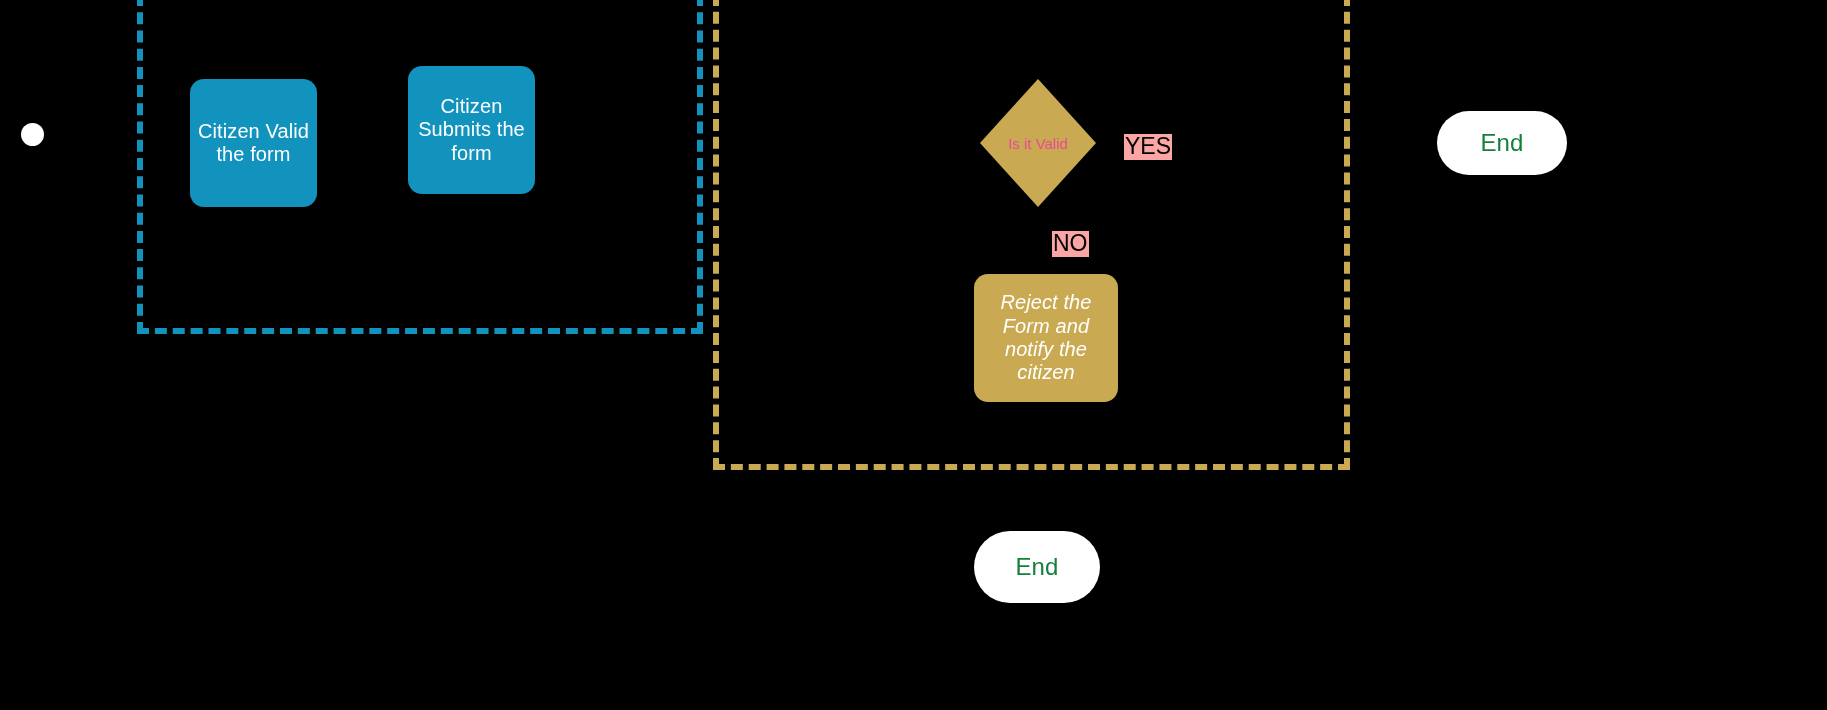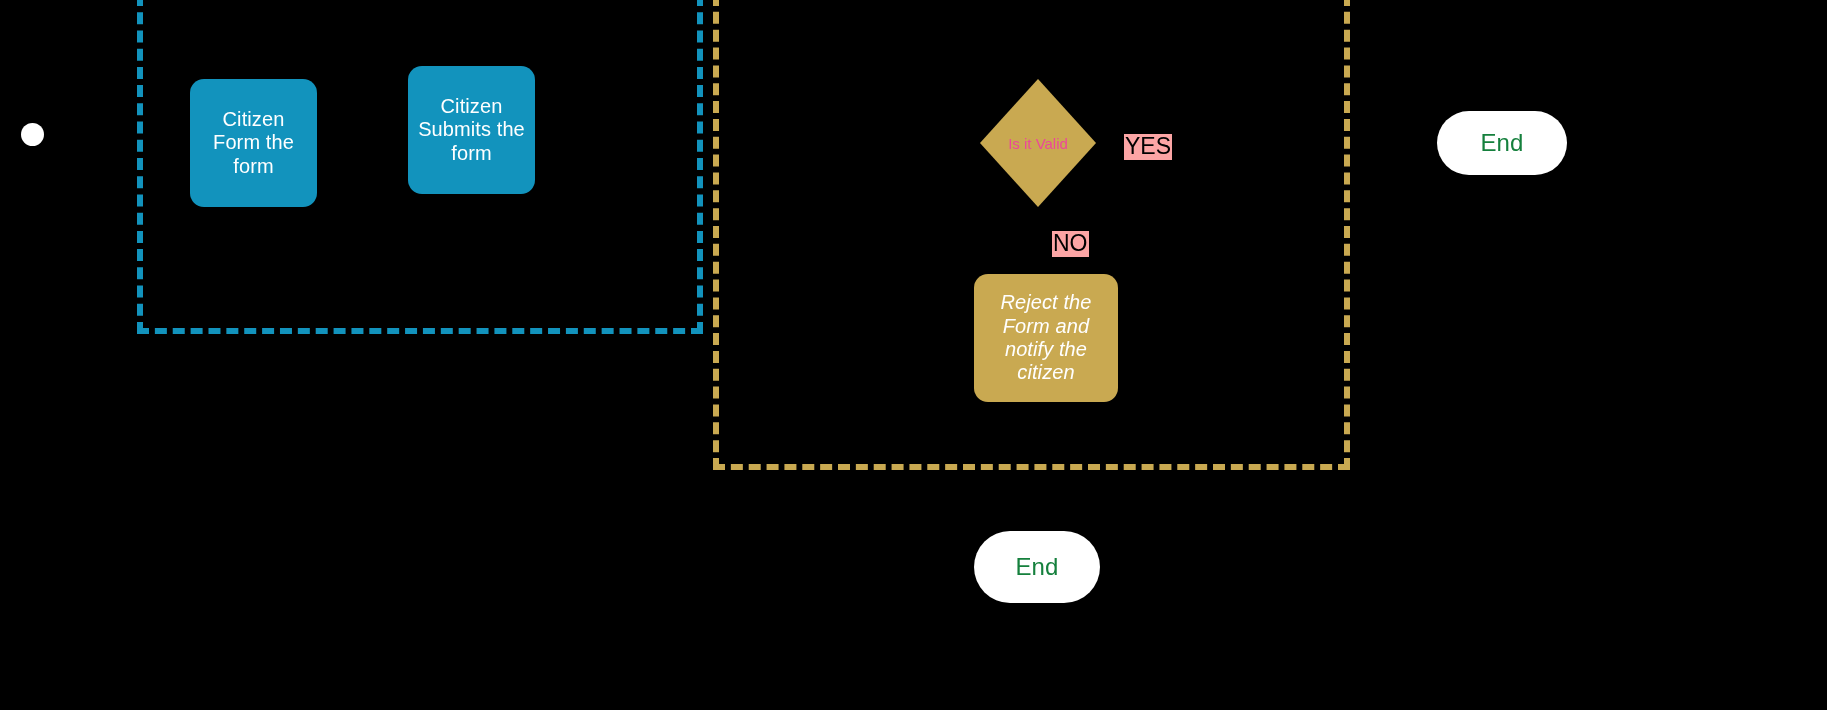--- a/index.html
+++ b/index.html
@@ -103,21 +103,21 @@
 </style>
 </head>
 <body>
 
 <div id="canvas">
 
   <div class="start-dot" style="left:21px; top:123px; width:23px; height:23px;"></div>
 
   <div class="lane citizen" style="left:137px; top:-6px; width:566px; height:340px;"></div>
 
-  <div class="node process blue" style="left:190px; top:79px; width:127px; height:128px;">Citizen Form the form</div>
+  <div class="node process blue" style="left:190px; top:79px; width:127px; height:128px;">Citizen Valid the form</div>
 
   <div class="node process blue" style="left:408px; top:66px; width:127px; height:128px;">Citizen Submits the form</div>
 
   <div class="lane auditor" style="left:713px; top:-6px; width:637px; height:476px;"></div>
 
 
   <div class="diamond-wrap" style="left:980px; top:79px; width:116px; height:128px;">
     <div class="diamond-shape"></div>
     <div class="diamond-label">Is it Valid</div>
   </div>

